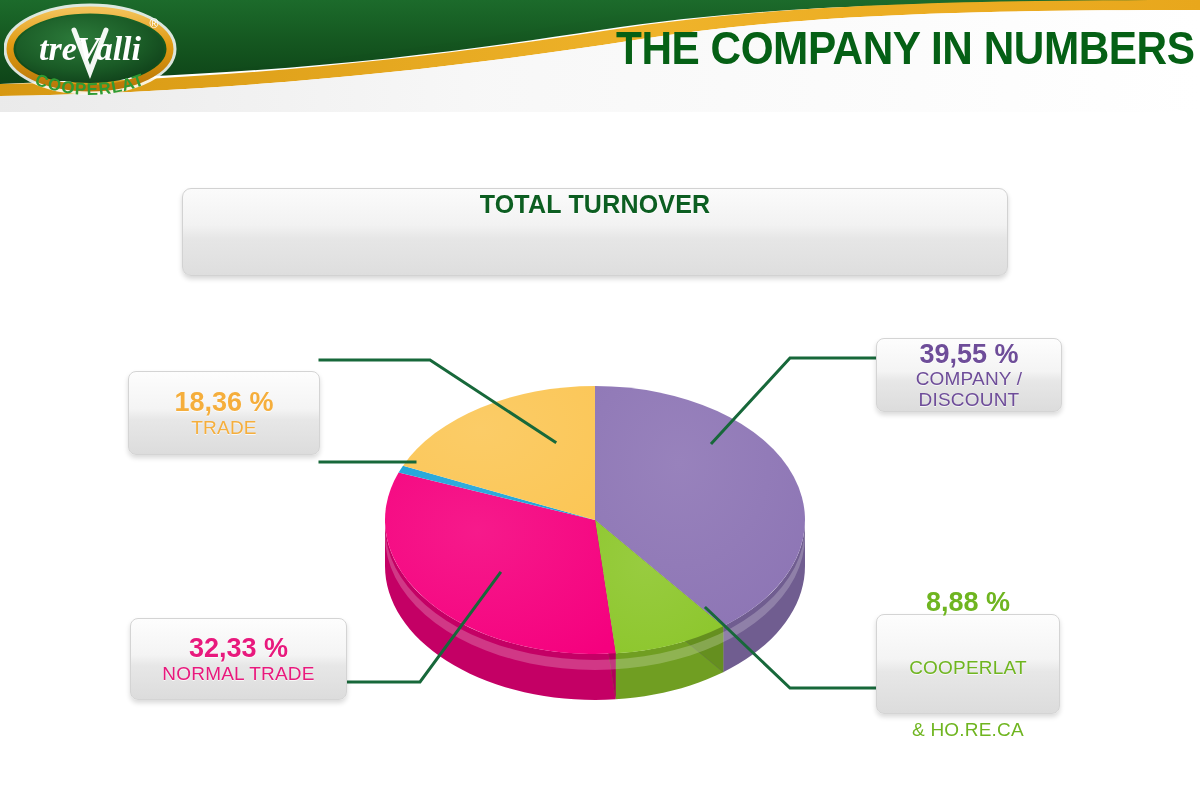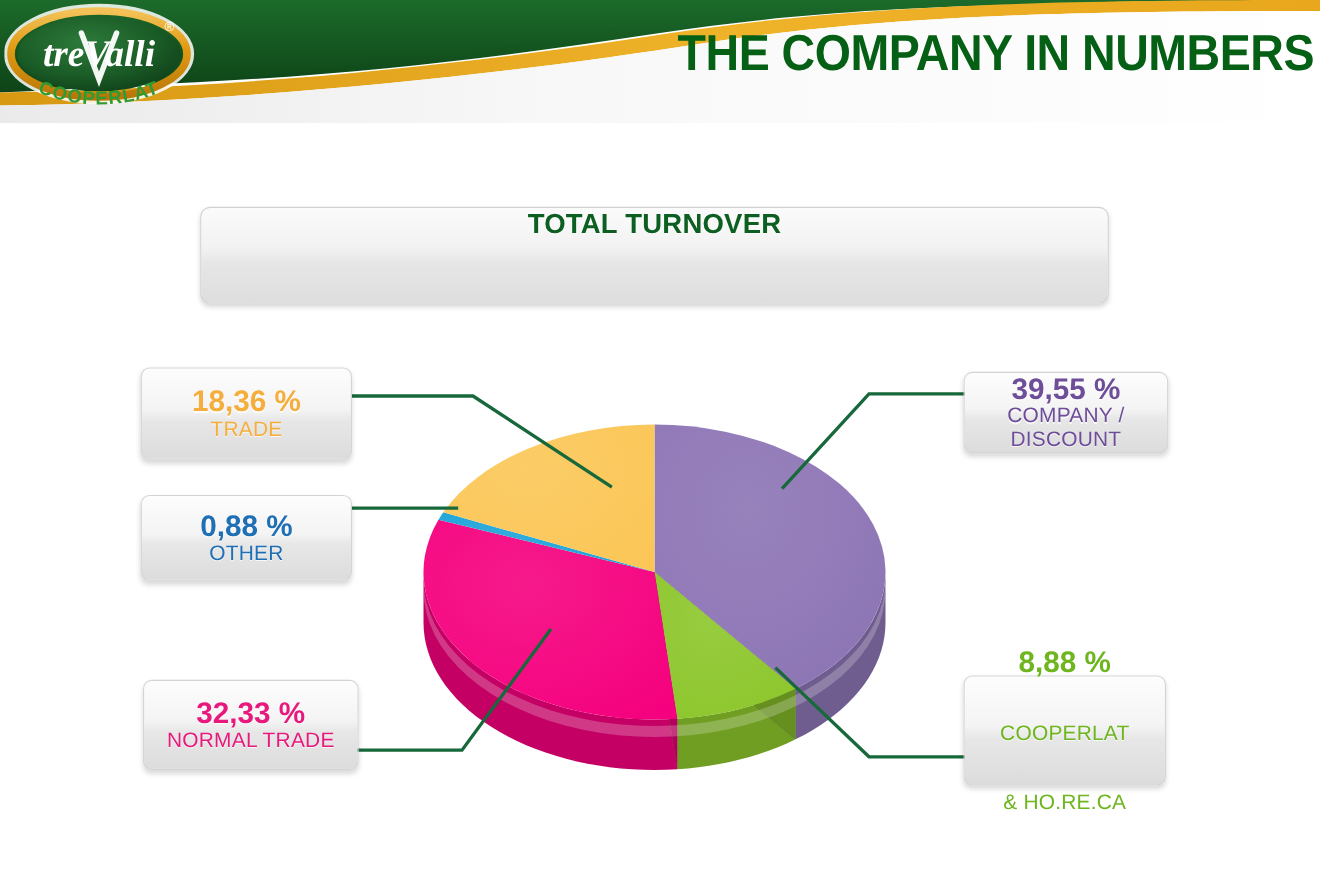--- a/index.html
+++ b/index.html
@@ -108,21 +108,21 @@
     font-family: "Liberation Sans Narrow", "Liberation Sans", sans-serif;
     font-size: 19px;
     font-weight: normal;
     line-height: 1.1;
     letter-spacing: 0.2px;
     text-shadow: 0 1px 0 rgba(255,255,255,0.75);
   }
 
   #callout-export        { left: 128px; top: 334px;  width: 192px; height: 84px; }
   #callout-other         { left: 128px; top: 450px;  width: 192px; height: 78px; }
-  #callout-normal-trade  { left: 130px; top: 618px;  width: 196px; height: 82px; }
+  #callout-normal-trade  { left: 130px; top: 618px;  width: 217px; height: 82px; }
   #callout-retail        { left: 876px; top: 338px;  width: 186px; height: 74px; }
   #callout-wholesale     { left: 876px; top: 614px;  width: 184px; height: 100px; gap: 41px; }
 </style>
 </head>
 <body>
 
 <div id="slide">
 
   <div id="header">
     <svg id="header-svg" width="1200" height="112" viewBox="0 0 1200 112">
@@ -237,29 +237,25 @@
   <svg id="leaders" width="1200" height="800" viewBox="0 0 1200 800">
     <g stroke="#17683A" stroke-width="3" fill="none" stroke-linecap="square">
       <path d="M320,360 L430,360 L555,442"></path>
       <path d="M320,462 L415,462"></path>
       <path d="M326,682 L420,682 L500,573"></path>
       <path d="M876,358 L790,358 L712,443"></path>
       <path d="M876,688 L790,688 L706,608"></path>
     </g>
   </svg>
 
-  <div class="callout" id="callout-export" style="color: rgb(245, 174, 60);">
+  <div class="callout" id="callout-export" style="color: rgb(245, 174, 60); margin-top: 37px;">
     <div class="pct">18,36 %</div>
     <div class="lbl">TRADE</div>
   </div>
 
-  <div class="callout" id="callout-other" style="color: rgb(31, 111, 181);">
-    <div class="pct">0,88 %</div>
-    <div class="lbl">OTHER</div>
-  </div>
 
   <div class="callout" id="callout-normal-trade" style="color: rgb(232, 25, 125);">
     <div class="pct">32,33 %</div>
     <div class="lbl">NORMAL TRADE</div>
   </div>
 
   <div class="callout" id="callout-retail" style="color: rgb(110, 77, 153);">
     <div class="pct">39,55 %</div>
     <div class="lbl">COMPANY / DISCOUNT</div>
   </div>

